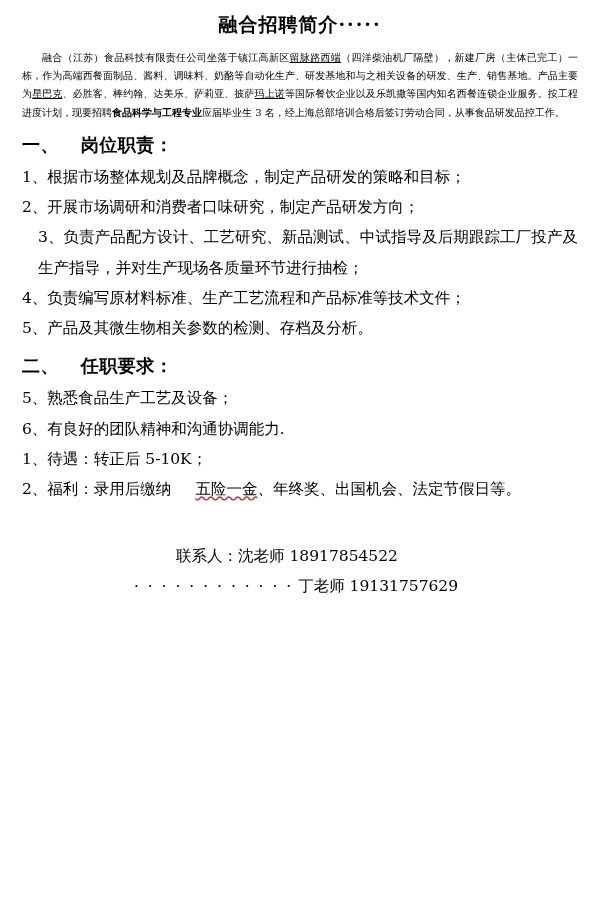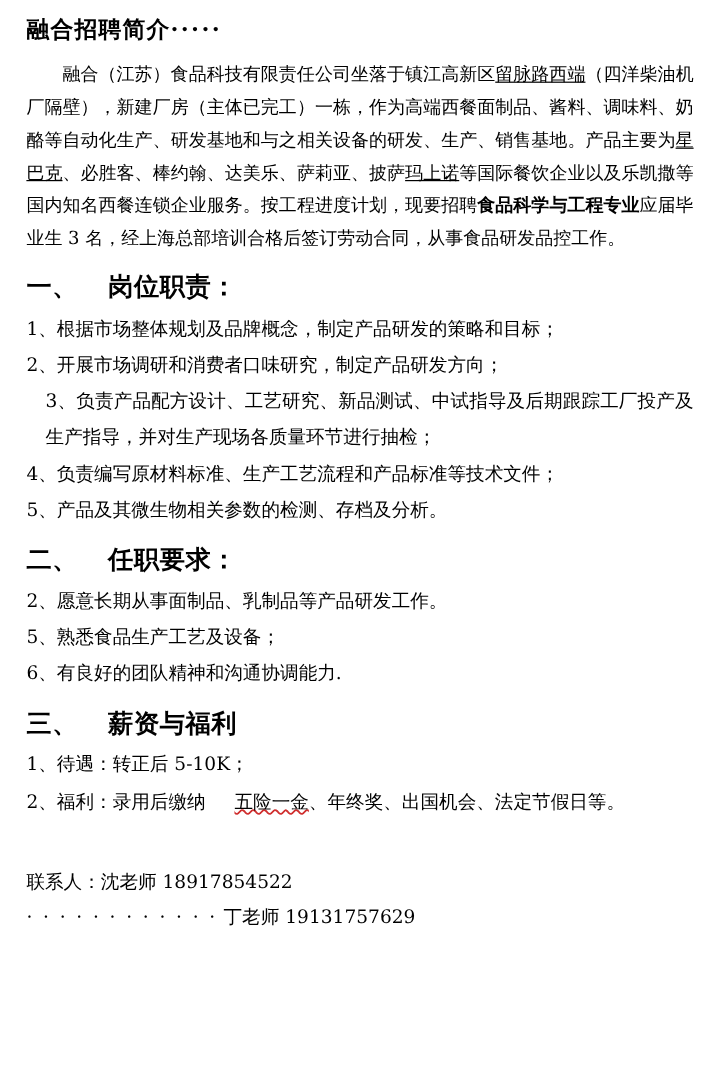--- a/index.html
+++ b/index.html
@@ -15,44 +15,44 @@
     overflow: hidden;
   }
   .page {
     position: relative;
     width: 600px;
     height: 909px;
     box-sizing: border-box;
     padding: 8px 22px 0 22px;
   }
   .doc-title {
-    text-align: left;
+    text-align: center;
     font-size: 19px;
     font-weight: bold;
     letter-spacing: 1px;
     margin: 4px 0 10px 0;
     font-family: "DejaVu Serif", "Liberation Serif", serif;
   }
   .doc-title .dots {
     font-weight: bold;
     letter-spacing: 2px;
   }
   .para {
-    font-size: 15px;
+    font-size: 10px;
     line-height: 1.82;
     text-align: justify;
     text-justify: inter-ideograph;
     text-indent: 2em;
     margin: 11px 0 4px 0;
   }
   .para .u {
     text-decoration: underline;
   }
   .section-head {
-    font-size: 21px;
+    font-size: 18px;
     font-weight: bold;
     line-height: 1.9;
     margin: 6px 0 0 0;
     letter-spacing: 0.5px;
   }
   .section-head .num {
     margin-right: 2px;
   }
   .section-head .gap {
     display: inline-block;
@@ -77,21 +77,21 @@
     text-decoration-style: wavy;
     text-decoration-color: #d03030;
     padding-left: 24px;
   }
   .contact-block {
     margin-top: 38px;
     font-size: 15.5px;
     line-height: 1.9;
   }
   .contact-line {
-    text-align: left;
+    text-align: center;
     padding-right: 26px;
   }
   .contact-line.second {
     padding-right: 8px;
   }
   .dotted-lead {
     letter-spacing: 2px;
     color: #000;
   }
 </style>
@@ -113,27 +113,23 @@
   </div>
   <p class="item">1、根据市场整体规划及品牌概念，制定产品研发的策略和目标；</p>
   <p class="item">2、开展市场调研和消费者口味研究，制定产品研发方向；</p>
   <p class="item two-line">3、负责产品配方设计、工艺研究、新品测试、中试指导及后期跟踪工厂投产及生产指导，并对生产现场各质量环节进行抽检；</p>
   <p class="item">4、负责编写原材料标准、生产工艺流程和产品标准等技术文件；</p>
   <p class="item">5、产品及其微生物相关参数的检测、存档及分析。</p>
 
   <div class="section-head">
     <span class="num">二、</span><span class="gap"></span><span>任职要求：</span>
   </div>
-  <p class="item">2、愿意长期从事面制品、乳制品等产品研发工作。</p>
   <p class="item">5、熟悉食品生产工艺及设备；</p>
   <p class="item">6、有良好的团队精神和沟通协调能力.</p>
 
-  <div class="section-head">
-    <span class="num">三、</span><span class="gap"></span><span>薪资与福利</span>
-  </div>
   <p class="item">1、待遇：转正后 5-10K；</p>
   <p class="item">
     <span>2、福利：录用后缴纳</span><span class="wavy">五险一金</span><span>、年终奖、出国机会、法定节假日等。</span>
   </p>
 
   <div class="contact-block">
     <div class="contact-line">
       <span>联系人：沈老师 18917854522</span>
     </div>
     <div class="contact-line second">

